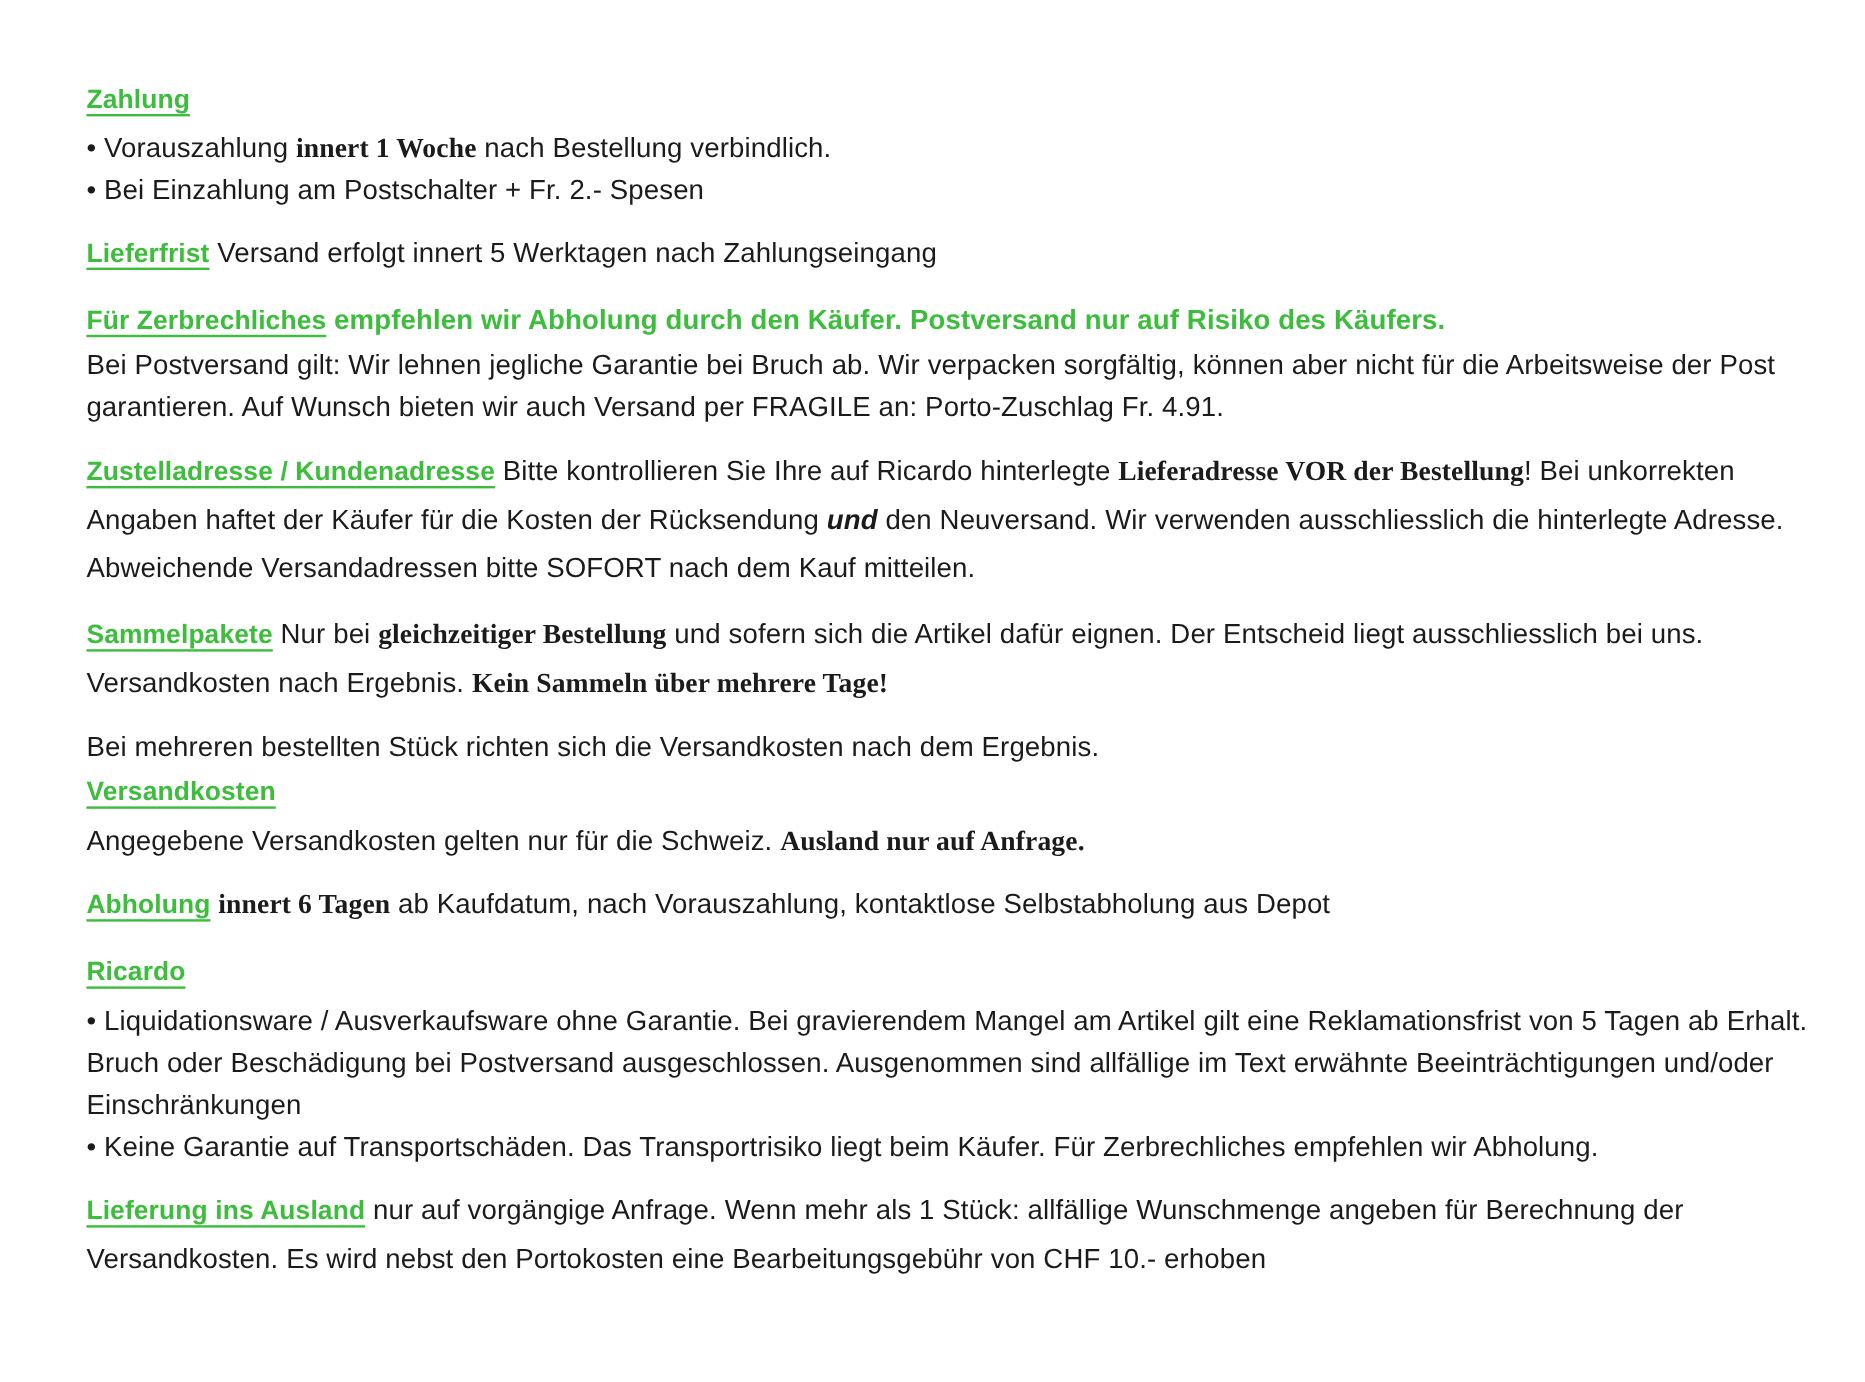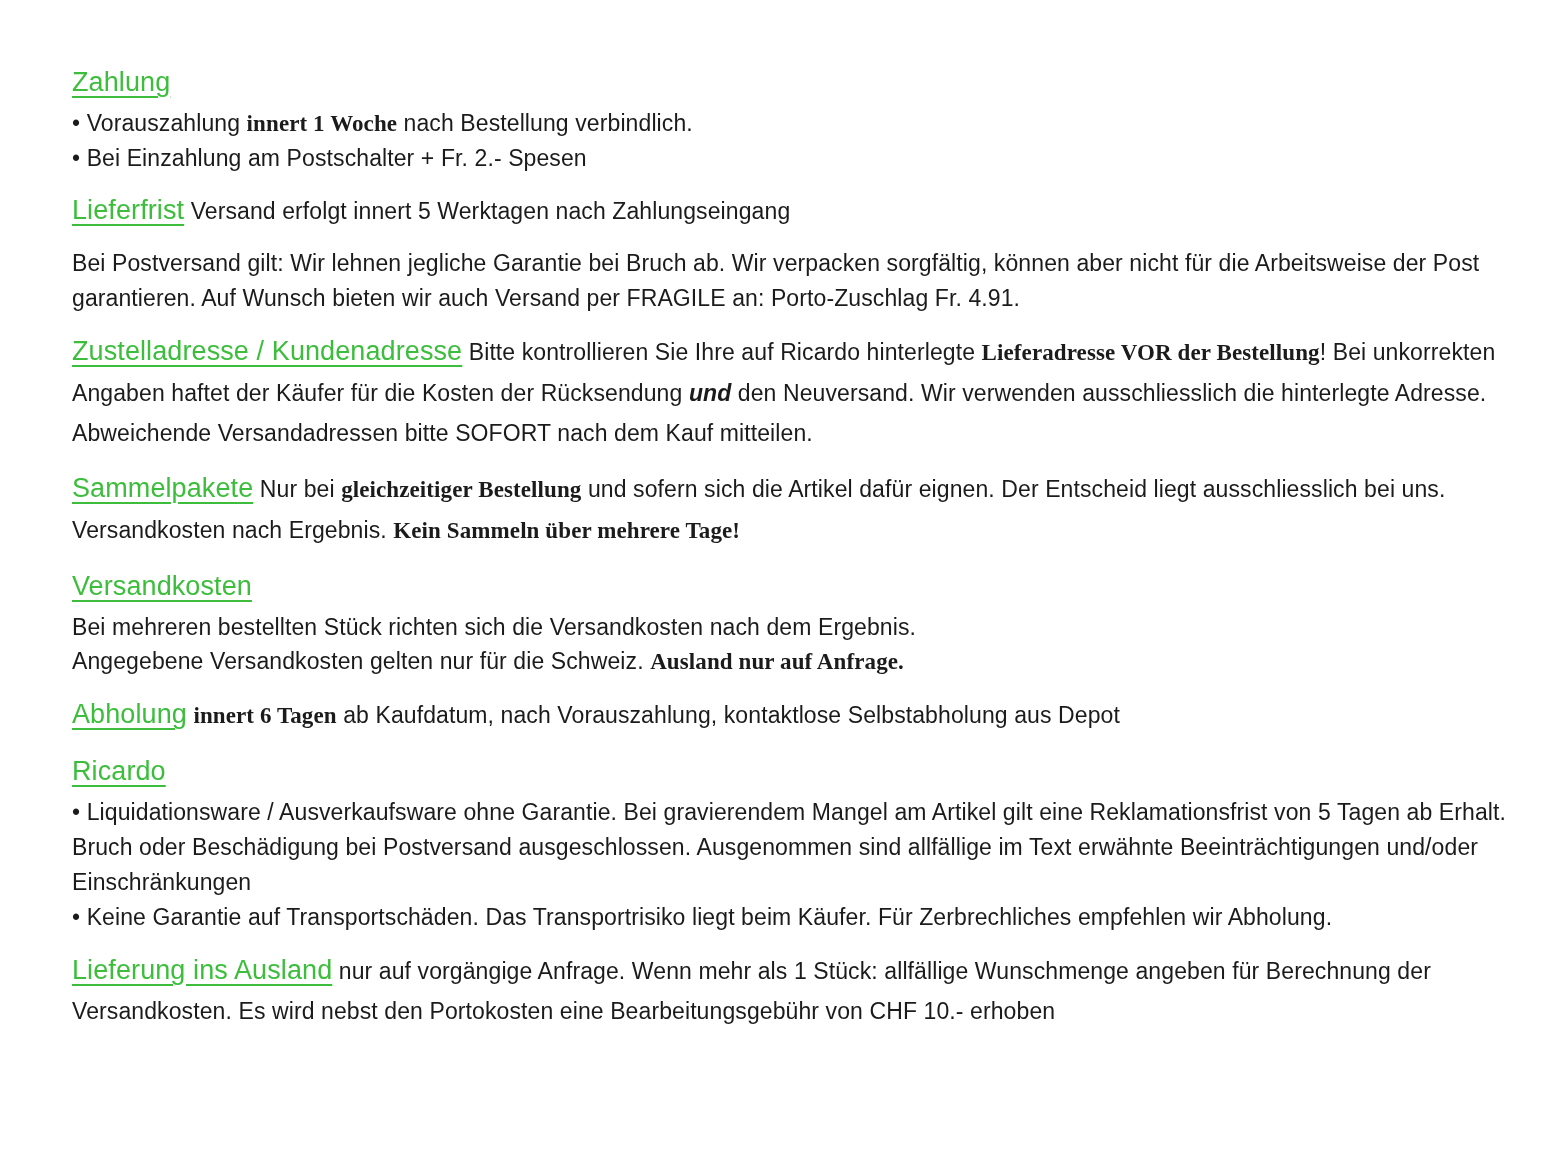--- a/index.html
+++ b/index.html
@@ -52,22 +52,22 @@
   .seg-bold-italic {
     font-weight: 700;
     font-style: italic;
   }
   .seg-green-bold {
     color: var(--accent-green, #3cbe3c);
     font-weight: 700;
   }
   .seg-heading {
     color: var(--accent-green, #3cbe3c);
-    font-weight: 400;
-    font-size: 27px;
+    font-weight: 700;
+    font-size: 22px;
     text-decoration: underline;
     text-decoration-color: var(--accent-green, #3cbe3c);
     text-decoration-thickness: 2px;
     text-underline-offset: 5px;
   }
 </style>
 </head>
 <body>
 
 <div class="doc">
@@ -76,34 +76,35 @@
     <p class="para head-only"><span class="seg-heading">Zahlung</span></p>
     <p class="para"><span class="seg-normal">• Vorauszahlung </span><span class="seg-bold">innert 1 Woche</span><span class="seg-normal"> nach Bestellung verbindlich.</span></p>
     <p class="para"><span class="seg-normal">• Bei Einzahlung am Postschalter + Fr. 2.- Spesen</span></p>
   </div>
 
   <div class="section">
     <p class="para lead"><span class="seg-heading">Lieferfrist</span><span class="seg-normal"> Versand erfolgt innert 5 Werktagen nach Zahlungseingang</span></p>
   </div>
 
   <div class="section">
+    <p class="para lead"><span class="seg-heading">Für Zerbrechliches</span><span class="seg-green-bold"> empfehlen wir Abholung durch den Käufer. Postversand nur auf Risiko des Käufers.</span></p>
     <p class="para flow"><span class="seg-normal">Bei Postversand gilt: Wir lehnen jegliche Garantie bei Bruch ab. Wir verpacken sorgfältig, können aber nicht für die Arbeitsweise der Post garantieren. Auf Wunsch bieten wir auch Versand per FRAGILE an: Porto-Zuschlag Fr. 4.91.</span></p>
   </div>
 
   <div class="section">
     <p class="para flow lead"><span class="seg-heading">Zustelladresse / Kundenadresse</span><span class="seg-normal"> Bitte kontrollieren Sie Ihre auf Ricardo hinterlegte </span><span class="seg-bold">Lieferadresse VOR der Bestellung</span><span class="seg-normal">! Bei unkorrekten Angaben haftet der Käufer für die Kosten der Rücksendung </span><span class="seg-bold-italic">und</span><span class="seg-normal"> den Neuversand. Wir verwenden ausschliesslich die hinterlegte Adresse. Abweichende Versandadressen bitte SOFORT nach dem Kauf mitteilen.</span></p>
   </div>
 
   <div class="section">
     <p class="para flow lead"><span class="seg-heading">Sammelpakete</span><span class="seg-normal"> Nur bei </span><span class="seg-bold">gleichzeitiger Bestellung</span><span class="seg-normal"> und sofern sich die Artikel dafür eignen. Der Entscheid liegt ausschliesslich bei uns. Versandkosten nach Ergebnis. </span><span class="seg-bold">Kein Sammeln über mehrere Tage!</span></p>
   </div>
 
   <div class="section">
+    <p class="para"><span class="seg-normal">Bei mehreren bestellten Stück richten sich die Versandkosten nach dem Ergebnis.</span></p>
     <p class="para head-only"><span class="seg-heading">Versandkosten</span></p>
-    <p class="para"><span class="seg-normal">Bei mehreren bestellten Stück richten sich die Versandkosten nach dem Ergebnis.</span></p>
     <p class="para"><span class="seg-normal">Angegebene Versandkosten gelten nur für die Schweiz. </span><span class="seg-bold">Ausland nur auf Anfrage.</span></p>
   </div>
 
   <div class="section">
     <p class="para lead"><span class="seg-heading">Abholung</span><span class="seg-normal"> </span><span class="seg-bold">innert 6 Tagen</span><span class="seg-normal"> ab Kaufdatum, nach Vorauszahlung, kontaktlose Selbstabholung aus Depot</span></p>
   </div>
 
   <div class="section">
     <p class="para head-only"><span class="seg-heading">Ricardo</span></p>
     <p class="para flow"><span class="seg-normal">• Liquidationsware / Ausverkaufsware ohne Garantie. Bei gravierendem Mangel am Artikel gilt eine Reklamationsfrist von 5 Tagen ab Erhalt. Bruch oder Beschädigung bei Postversand ausgeschlossen. Ausgenommen sind allfällige im Text erwähnte Beeinträchtigungen und/oder Einschränkungen</span></p>

